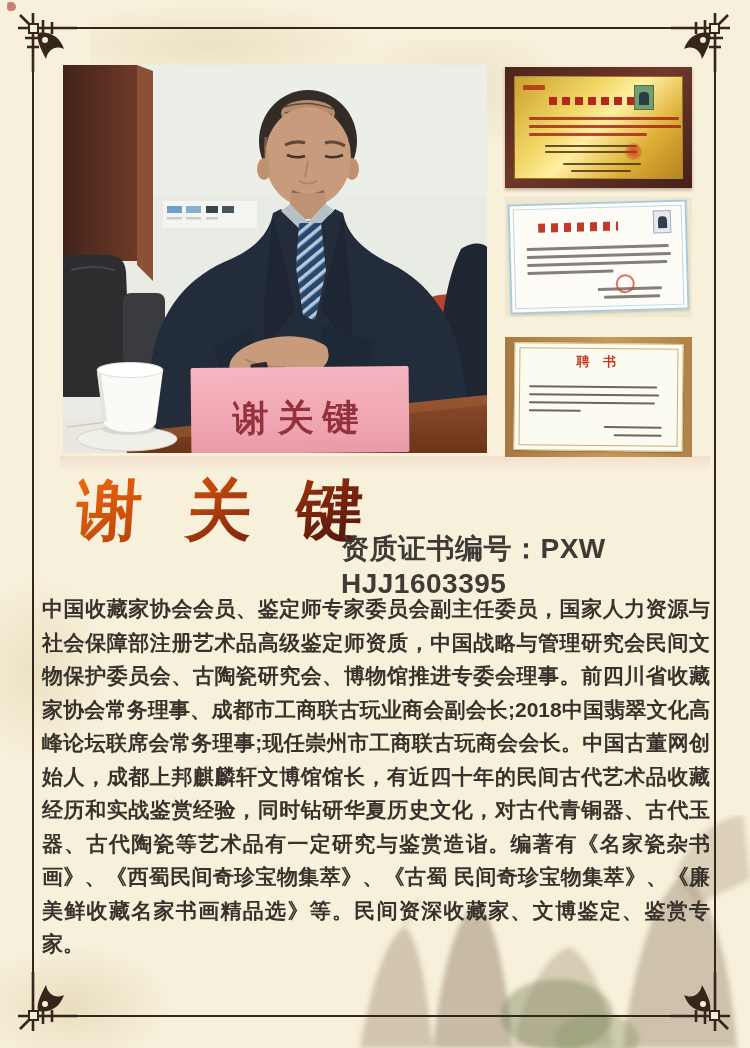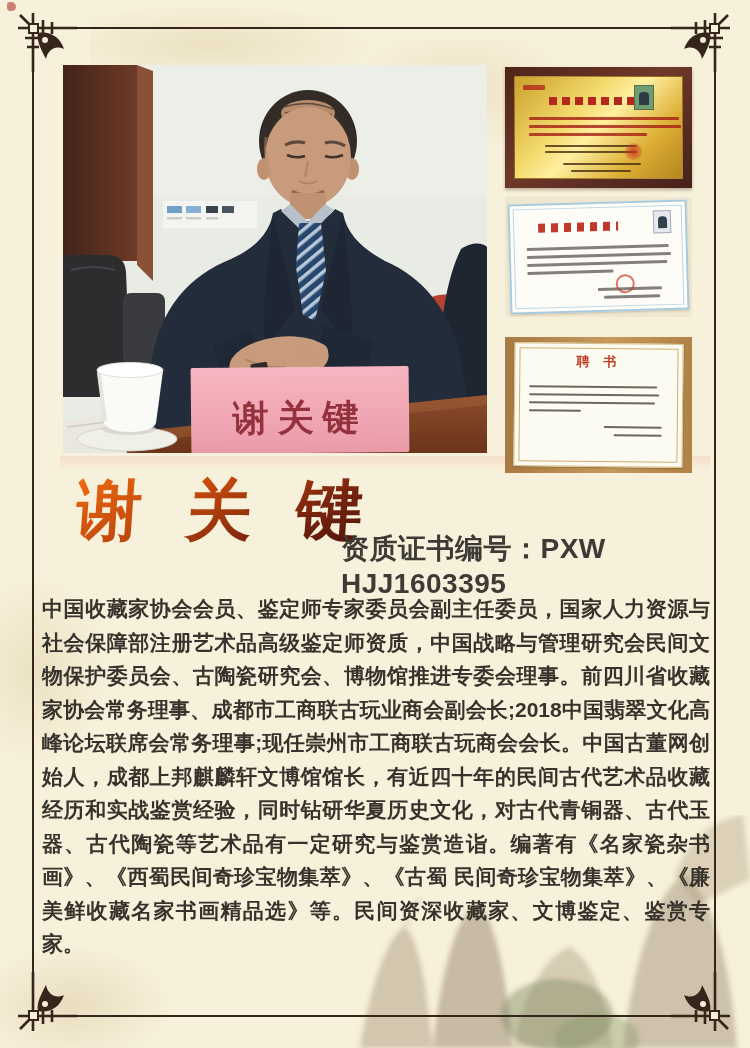--- a/index.html
+++ b/index.html
@@ -68,21 +68,21 @@
   .c2-title{position:absolute;left:28px;top:18px;width:80px;height:9px;
      background:repeating-linear-gradient(90deg,#c0392b 0 7px,transparent 7px 13px);}
   .c2-photo{position:absolute;right:14px;top:8px;width:16px;height:21px;background:#e6e9ef;
      border:1px solid #aab;overflow:hidden;}
   .c2-photo i{display:block;width:9px;height:12px;margin:5px auto 0;background:#33404c;
      border-radius:4px 4px 0 0;}
   .c2-gray{position:absolute;left:16px;height:2.5px;background:rgba(90,85,80,.75);}
   .c2-seal{position:absolute;right:52px;bottom:16px;width:15px;height:15px;border-radius:50%;
      border:2px solid rgba(200,60,48,.7);}
   
-  .cert3{top:337px;height:136px;background:linear-gradient(90deg,#a87942,#c59a5c 55%,#b08247);
+  .cert3{top:337px;height:120px;background:linear-gradient(90deg,#a87942,#c59a5c 55%,#b08247);
      padding:6px 9px;}
   .c3-paper{position:relative;width:100%;height:100%;background:#fcfbf2;transform:rotate(.6deg);
      border:1px solid #d9c18c;box-sizing:border-box;box-shadow:0 1px 2px rgba(90,60,20,.4);}
   .c3-inner{position:absolute;inset:4px;border:1px solid #cfae6d;}
   .c3-title{margin-top:9px;text-align:center;font-size:13px;font-weight:700;
      letter-spacing:5px;color:#c23a22;}
   .c3-line{position:absolute;left:14px;height:2px;background:rgba(75,65,55,.8);}
   .c3-line.r{left:auto;right:20px;}
 
   .pink-band{position:absolute;left:60px;top:456px;width:650px;height:15px;z-index:1;

